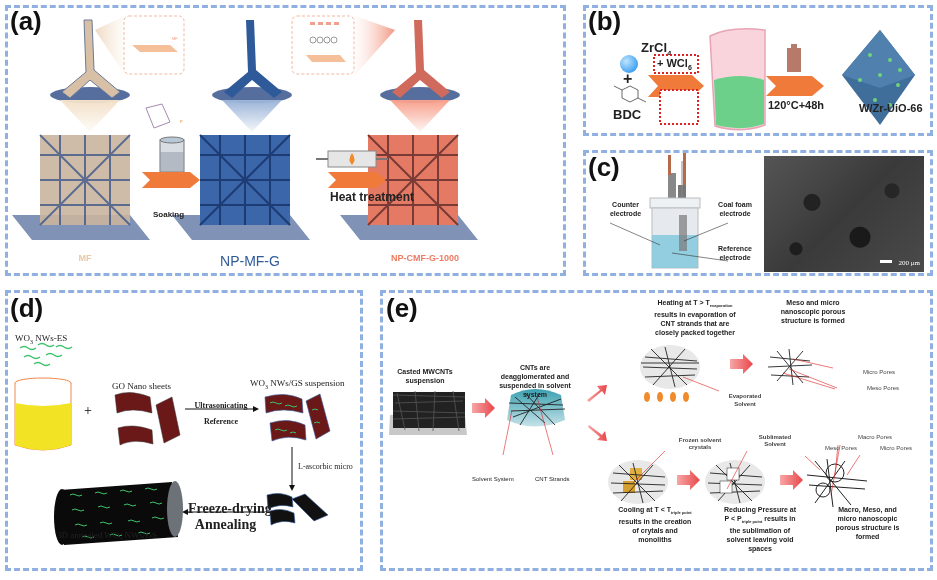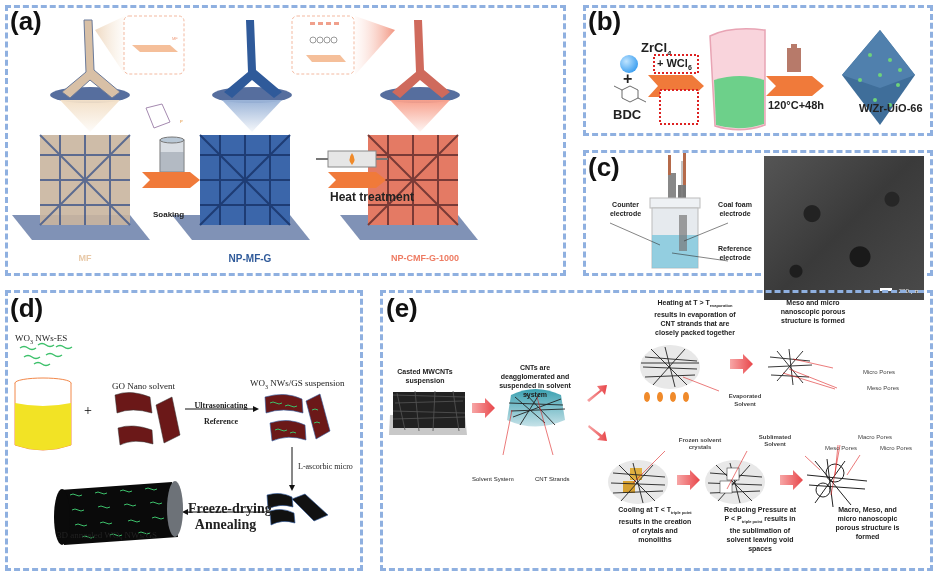--- a/index.html
+++ b/index.html
@@ -111,21 +111,21 @@
     <line x1="376" y1="159" x2="388" y2="159" stroke="#777" stroke-width="2"></line>
     <path d="M352 165 Q347 160 352 153 Q357 160 352 165 Z" fill="#f08a2a"></path>
   </g>
   <polygon points="328,172 376,172 386,180 376,188 328,188 336,180" fill="#f07a3a"></polygon>
 </svg>
 
 <div class="t" style="left:172px;top:36px;font-size:4px;color:#f0a080;">MF</div>
 <div class="t" style="left:153px;top:190px;font-size:8px;font-weight:bold;margin-top:20px;">Soaking</div>
 <div class="t" style="left:330px;top:190px;font-size:12px;font-weight:bold;">Heat treatment</div>
 <div class="t c" style="left:60px;top:253px;width:50px;font-size:9px;font-weight:bold;color:#e8c9a8;">MF</div>
-<div class="t c" style="left:210px;top:253px;width:80px;font-size:10px;font-weight:bold;color:#2f5a9a;">NP-MF-G</div>
+<div class="t c" style="left:210px;top:253px;width:80px;font-size:14px;font-weight:normal;color:#2f5a9a;">NP-MF-G</div>
 <div class="t c" style="left:360px;top:253px;width:130px;font-size:9px;font-weight:bold;color:#ee7b62;">NP-CMF-G-1000</div>
 
 <div class="panel" style="left:583px;top:5px;width:350px;height:131px;"></div>
 <div class="plabel" style="left:588px;top:6px;">(b)</div>
 <div class="t" style="left:605px;top:40px;font-size:13px;font-weight:bold;margin-left:36px;"><span>ZrCl</span><sub style="font-size:8px;">4</sub></div>
 <svg style="left:580px;top:0;" width="357" height="145">
   <defs>
       <radialGradient id="ball" cx="0.35" cy="0.35" r="0.7">
         <stop offset="0" stop-color="#bfe4ff"></stop>
         <stop offset="1" stop-color="#3a9ef0"></stop>
@@ -182,21 +182,21 @@
   <rect x="72" y="63" width="46" height="60" fill="#e6eaee" stroke="#bbb"></rect>
   <rect x="72" y="90" width="46" height="33" fill="#7ec7dc" opacity="0.8"></rect>
   <rect x="99" y="70" width="8" height="36" fill="#777" opacity="0.7"></rect>
   <line x1="30" y1="78" x2="80" y2="100" stroke="#333" stroke-width="0.6"></line>
   <line x1="148" y1="78" x2="104" y2="96" stroke="#333" stroke-width="0.6"></line>
   <line x1="148" y1="116" x2="92" y2="108" stroke="#333" stroke-width="0.6"></line>
 </svg>
 <div class="t c" style="left:598px;top:200px;font-size:7px;font-weight:bold;line-height:9px;width:55px;"><span>Counter</span><br><span>electrode</span></div>
 <div class="t c" style="left:710px;top:200px;font-size:7px;font-weight:bold;line-height:9px;width:50px;"><span>Coal foam</span><br><span>electrode</span></div>
 <div class="t c" style="left:710px;top:244px;font-size:7px;font-weight:bold;line-height:9px;width:50px;"><span>Reference</span><br><span>electrode</span></div>
-<div style="position:absolute;left:764px;top:156px;width:160px;height:144px;background:radial-gradient(circle at 30% 40%,#222 0 8px,transparent 9px),radial-gradient(circle at 60% 70%,#1a1a1a 0 10px,transparent 11px),radial-gradient(circle at 80% 30%,#262626 0 7px,transparent 8px),radial-gradient(circle at 20% 80%,#1e1e1e 0 6px,transparent 7px),linear-gradient(135deg,#555,#3a3a3a 50%,#4a4a4a);">
+<div style="position:absolute;left:764px;top:156px;width:160px;height:116px;background:radial-gradient(circle at 30% 40%,#222 0 8px,transparent 9px),radial-gradient(circle at 60% 70%,#1a1a1a 0 10px,transparent 11px),radial-gradient(circle at 80% 30%,#262626 0 7px,transparent 8px),radial-gradient(circle at 20% 80%,#1e1e1e 0 6px,transparent 7px),linear-gradient(135deg,#555,#3a3a3a 50%,#4a4a4a);">
   <div style="position:absolute;right:32px;bottom:9px;width:12px;height:3px;background:#fff;"></div>
   <div class="t serif" style="right:4px;bottom:5px;font-size:7px;color:#fff;">200 μm</div>
 </div>
 
 <div class="panel" style="left:5px;top:290px;width:358px;height:281px;"></div>
 <div class="plabel" style="left:10px;top:293px;">(d)</div>
 <div class="t serif" style="left:15px;top:333px;font-size:9px;"><span>WO</span><sub style="font-size:6px;">3</sub><span> NWs-ES</span></div>
 <svg style="left:0;top:285px;" width="370" height="295">
   <g stroke="#3cc06a" stroke-width="1.4" fill="none">
     <path d="M20 63 q4 -3 8 0 q4 3 8 0"></path>
@@ -257,21 +257,21 @@
       <path d="M75 240 q3 -2 6 0 q3 2 6 0"></path>
         <path d="M100 238 q3 -2 6 0 q3 2 6 0"></path>
         <path d="M128 236 q3 -2 6 0 q3 2 6 0"></path>
         <path d="M152 233 q3 -2 6 0 q3 2 6 0"></path>
       <path d="M82 252 q3 -2 6 0 q3 2 6 0"></path>
         <path d="M110 250 q3 -2 6 0 q3 2 6 0"></path>
         <path d="M138 248 q3 -2 6 0 q3 2 6 0"></path>
     </g>
   </g>
 </svg>
-<div class="t serif" style="left:112px;top:381px;font-size:9px;">GO Nano solvent</div>
+<div class="t serif" style="left:112px;top:381px;font-size:9px;">GO Nano sheets</div>
 <div class="t serif c" style="left:185px;top:398px;width:72px;font-size:8px;line-height:16px;"><span>Ultrasonicating</span><br><span>Reference</span></div>
 <div class="t serif" style="left:250px;top:378px;font-size:9px;"><span>WO</span><sub style="font-size:6px;">3</sub><span> NWs/GS suspension</span></div>
 <div class="t serif" style="left:298px;top:462px;font-size:8px;">L-ascorbic micro</div>
 <div class="t serif c" style="left:188px;top:501px;width:75px;font-size:14px;line-height:16px;"><span>Freeze-drying</span><br><span>Annealing</span></div>
 <div class="t serif" style="left:57px;top:530px;font-size:9px;"><span>3D annealed WO</span><sub style="font-size:6px;">3</sub><span> NWs/GS</span></div>
 
 <div class="panel" style="left:380px;top:290px;width:553px;height:281px;"></div>
 <div class="plabel" style="left:386px;top:293px;">(e)</div>
 
 <svg style="left:375px;top:285px;" width="562" height="295">

